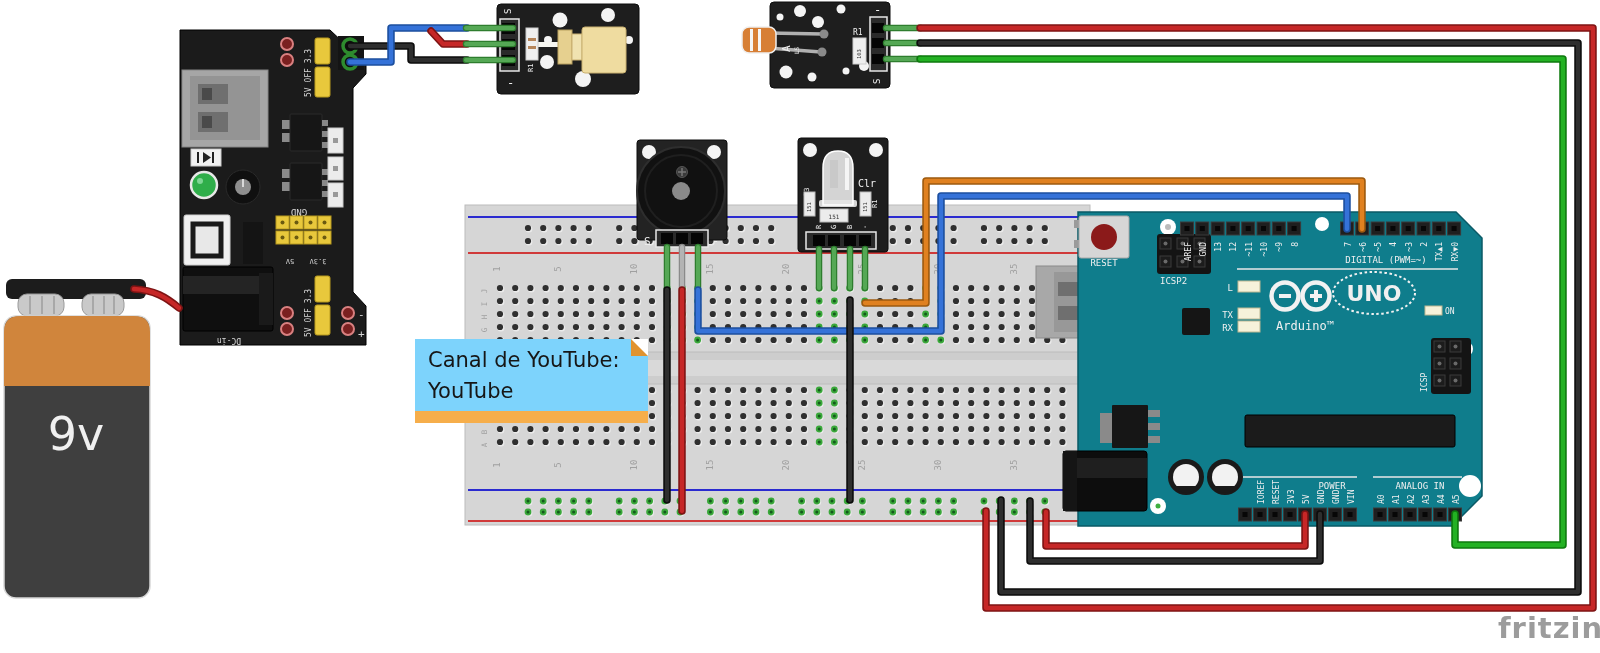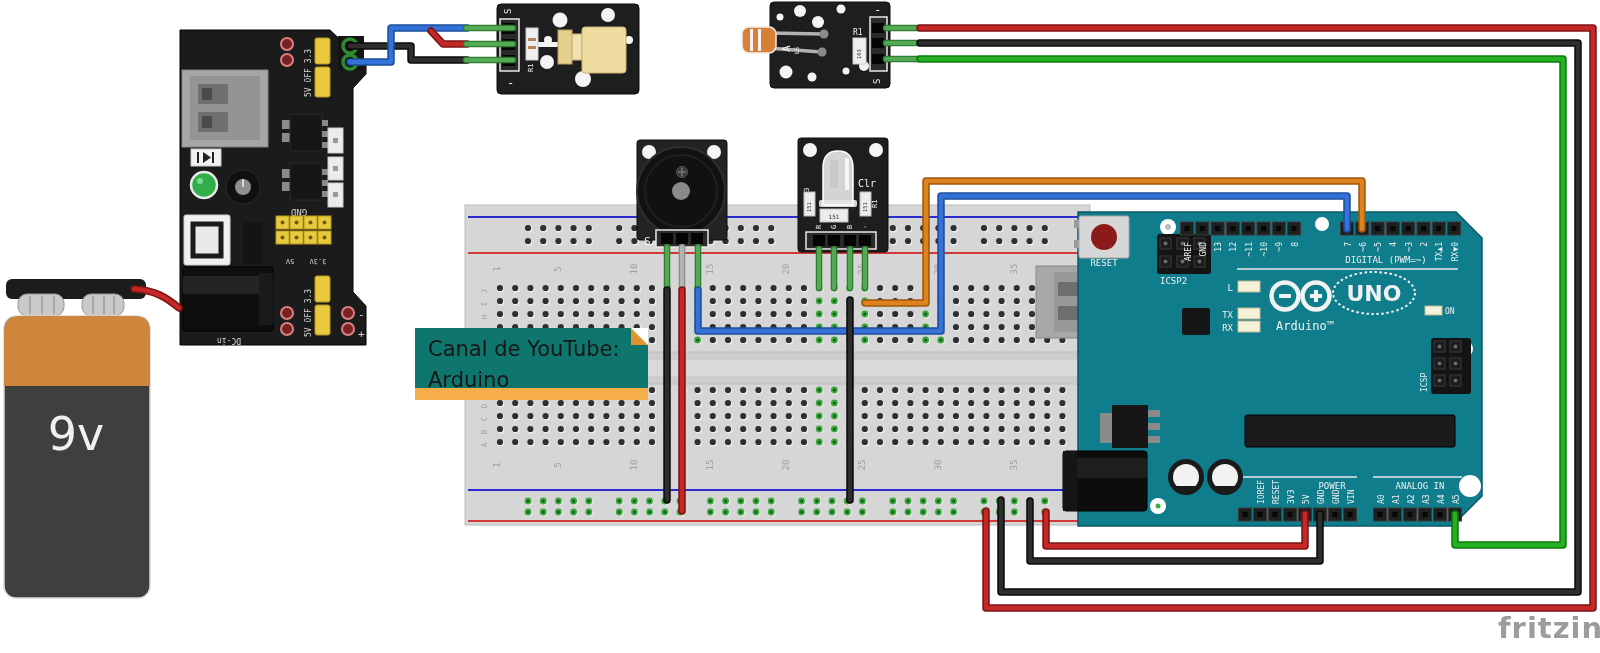--- a/index.html
+++ b/index.html
@@ -6,21 +6,21 @@
     font-family:"DejaVu Sans", sans-serif;}
   #stage{position:relative;width:1600px;height:653px;background:#ffffff;}
   #scene{position:absolute;left:0;top:0;}
   svg text{font-family:"DejaVu Sans Mono", monospace;}
   .t-white{fill:#f0f0f0;}
   .t-dim{fill:#d8d8d8;}
   .t-dark{fill:#333333;}
   .fz8{font-size:8px;} .fz7{font-size:7px;} .fz9{font-size:9px;} .fz10{font-size:10px;}
   .fz11{font-size:11px;} .fz12{font-size:12px;} .fz5{font-size:5.5px;} .fz6{font-size:6px;}
   .brand{font-family:"DejaVu Sans", sans-serif;}
-  #note{position:absolute;left:415px;top:328px;width:233px;height:72px;background:#0f766e;
+  #note{position:absolute;left:415px;top:339px;width:233px;height:84px;background:#7dd3fc;
     box-sizing:border-box;}
   #note .fold{position:absolute;right:0;top:0;width:0;height:0;
     border-left:17px solid #e1932f;border-top:17px solid #ffffff;}
   #note .bar{position:absolute;left:0;bottom:0;width:100%;height:12px;background:#f6ae4b;}
   #note .txt{position:absolute;left:13px;top:6px;font-size:21px;line-height:31px;color:#161616;}
   #watermark{position:absolute;left:1498px;top:611px;font-size:29px;font-weight:bold;
     color:#9c9c9c;letter-spacing:1px;font-family:"DejaVu Sans", sans-serif;}
 </style>
 </head>
 <body>
@@ -1695,19 +1695,19 @@
         <polyline points="1030,501 1030,561 1320,561 1320,514" fill="none" stroke="#2e2e2e" stroke-width="4.3" stroke-linecap="round" stroke-linejoin="round"></polyline>
         <polyline points="1046,512 1046,546 1305,546 1305,514" fill="none" stroke="#7e1414" stroke-width="7.5" stroke-linecap="round" stroke-linejoin="round"></polyline>
         <polyline points="1046,512 1046,546 1305,546 1305,514" fill="none" stroke="#c62727" stroke-width="4.3" stroke-linecap="round" stroke-linejoin="round"></polyline>
       </g>
 </svg>
 
 <div id="note">
   <div class="fold"></div>
   <div class="txt">
     <div>Canal de YouTube:</div>
-    <div>Arduino</div>
+    <div>YouTube</div>
   </div>
   <div class="bar"></div>
 </div>
 
 <div id="watermark">fritzing</div>
 </div>
 
 </body></html>

